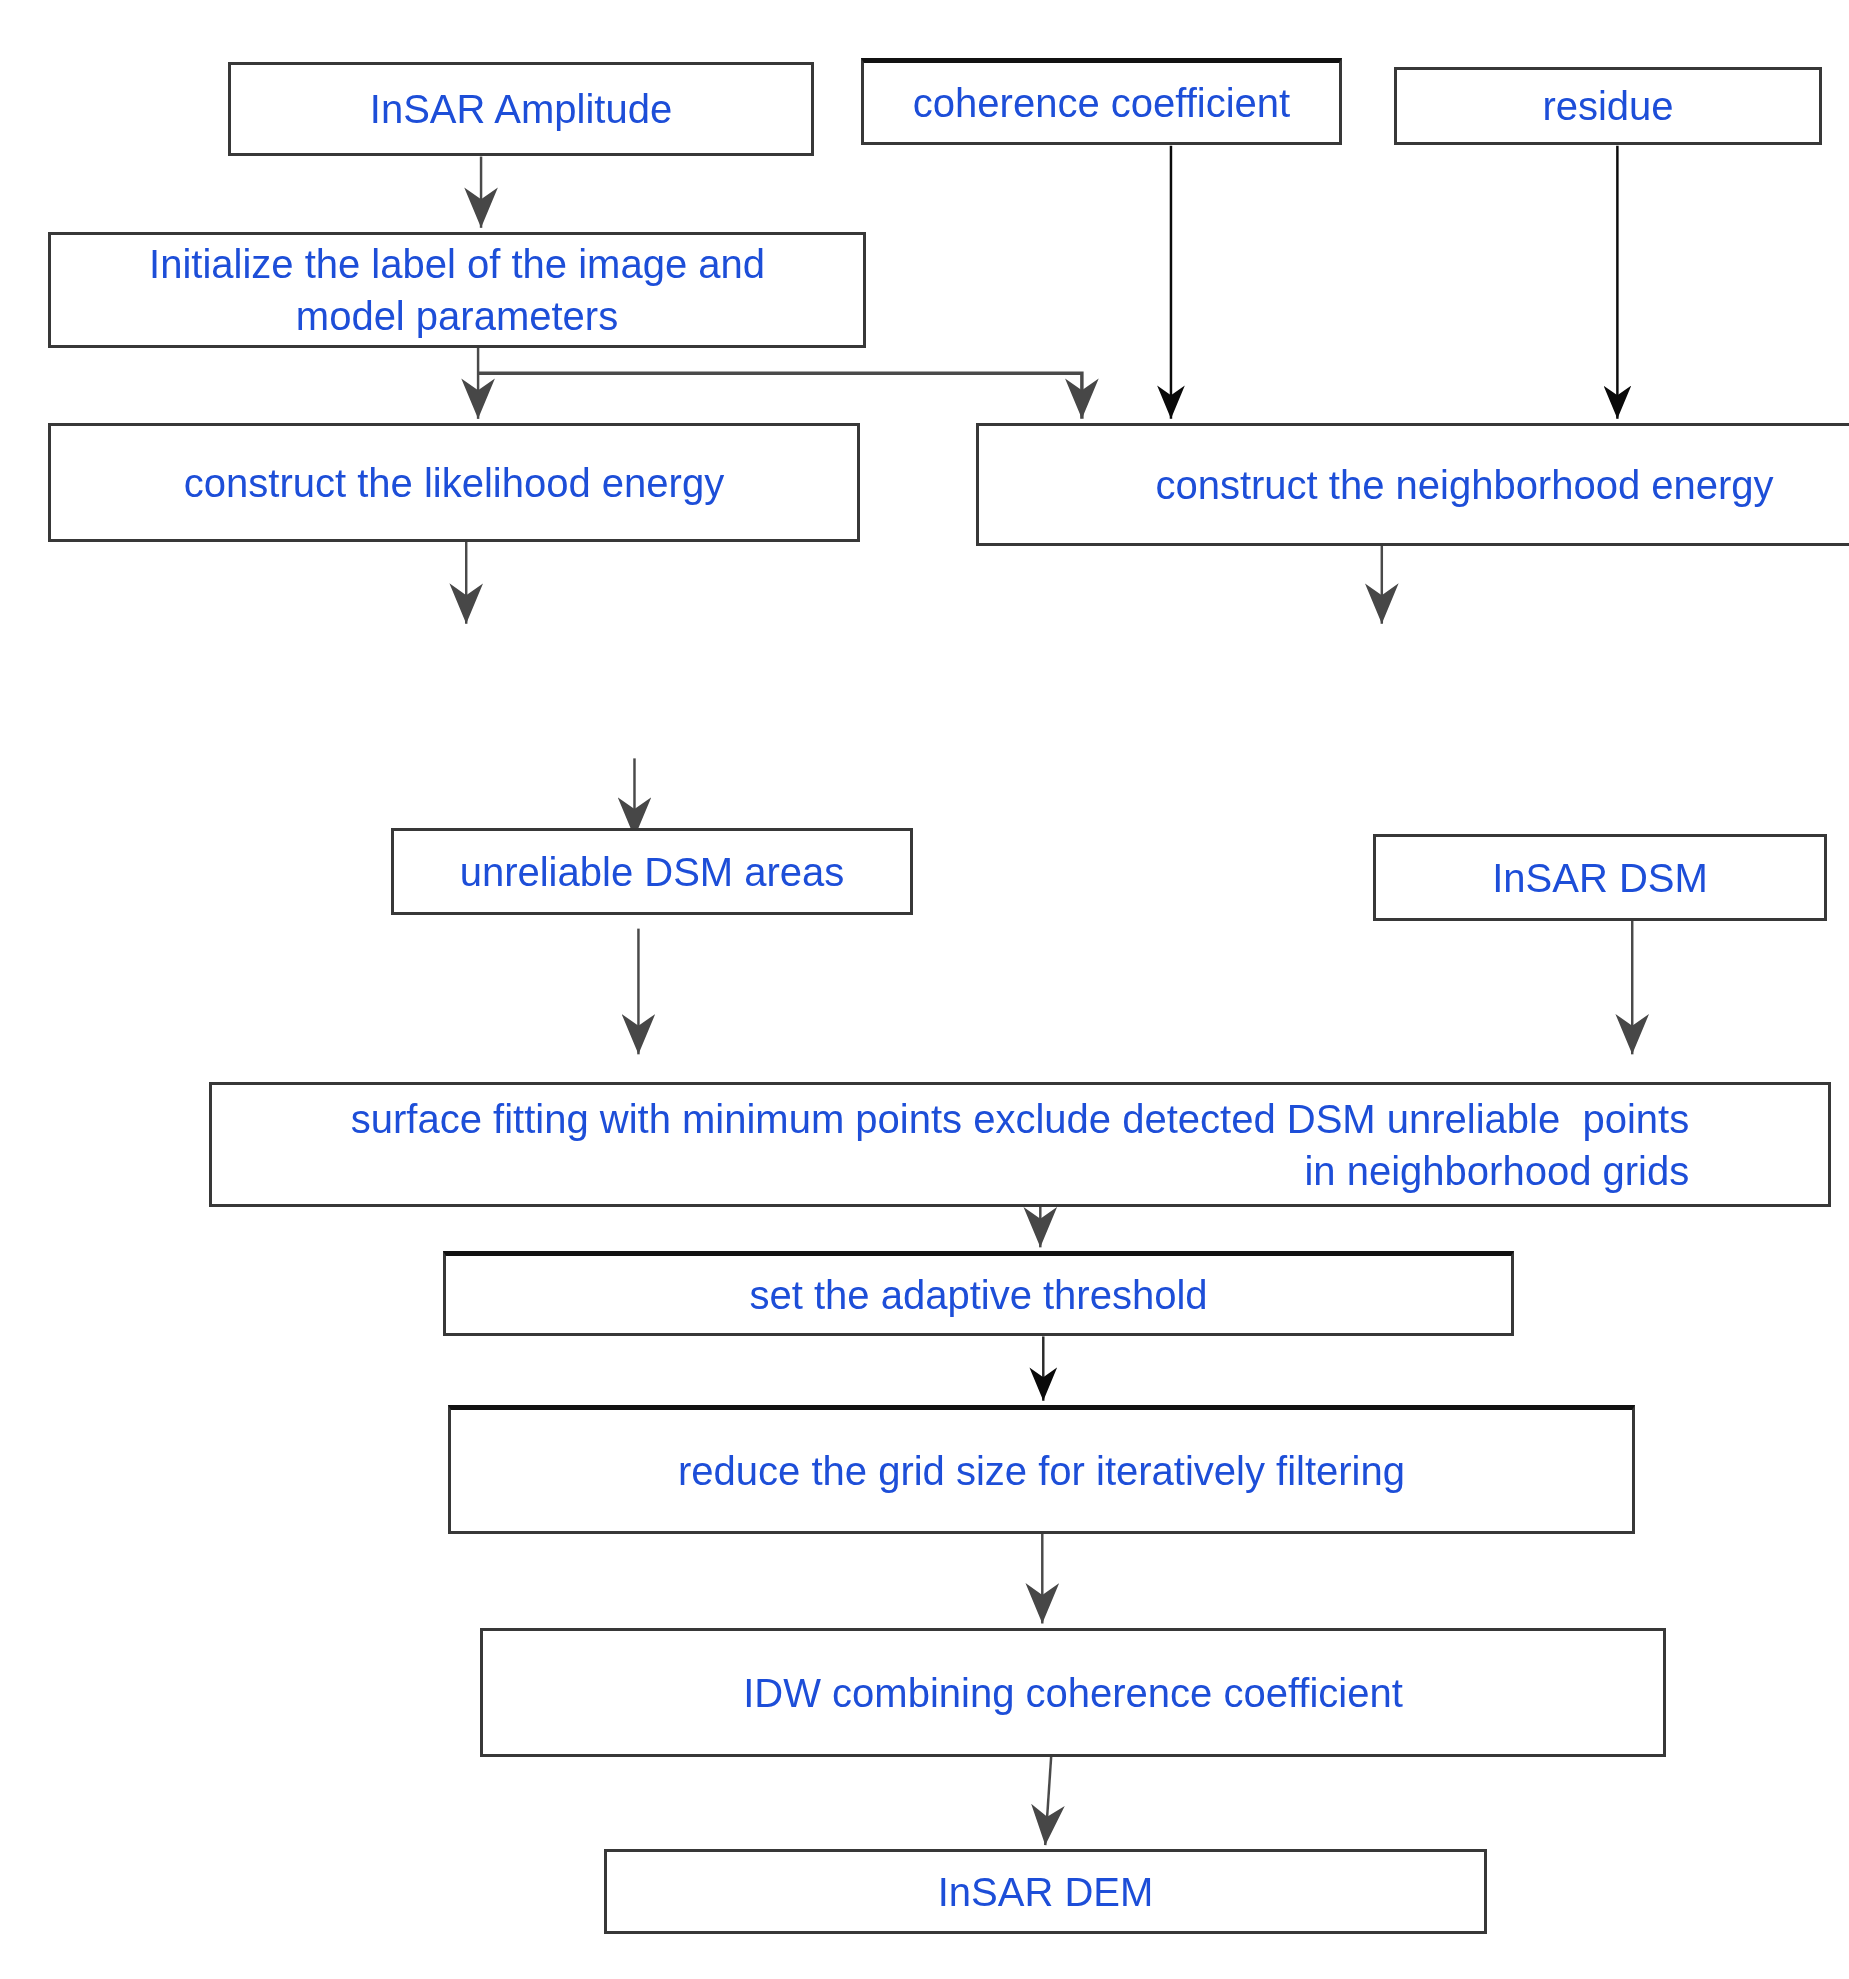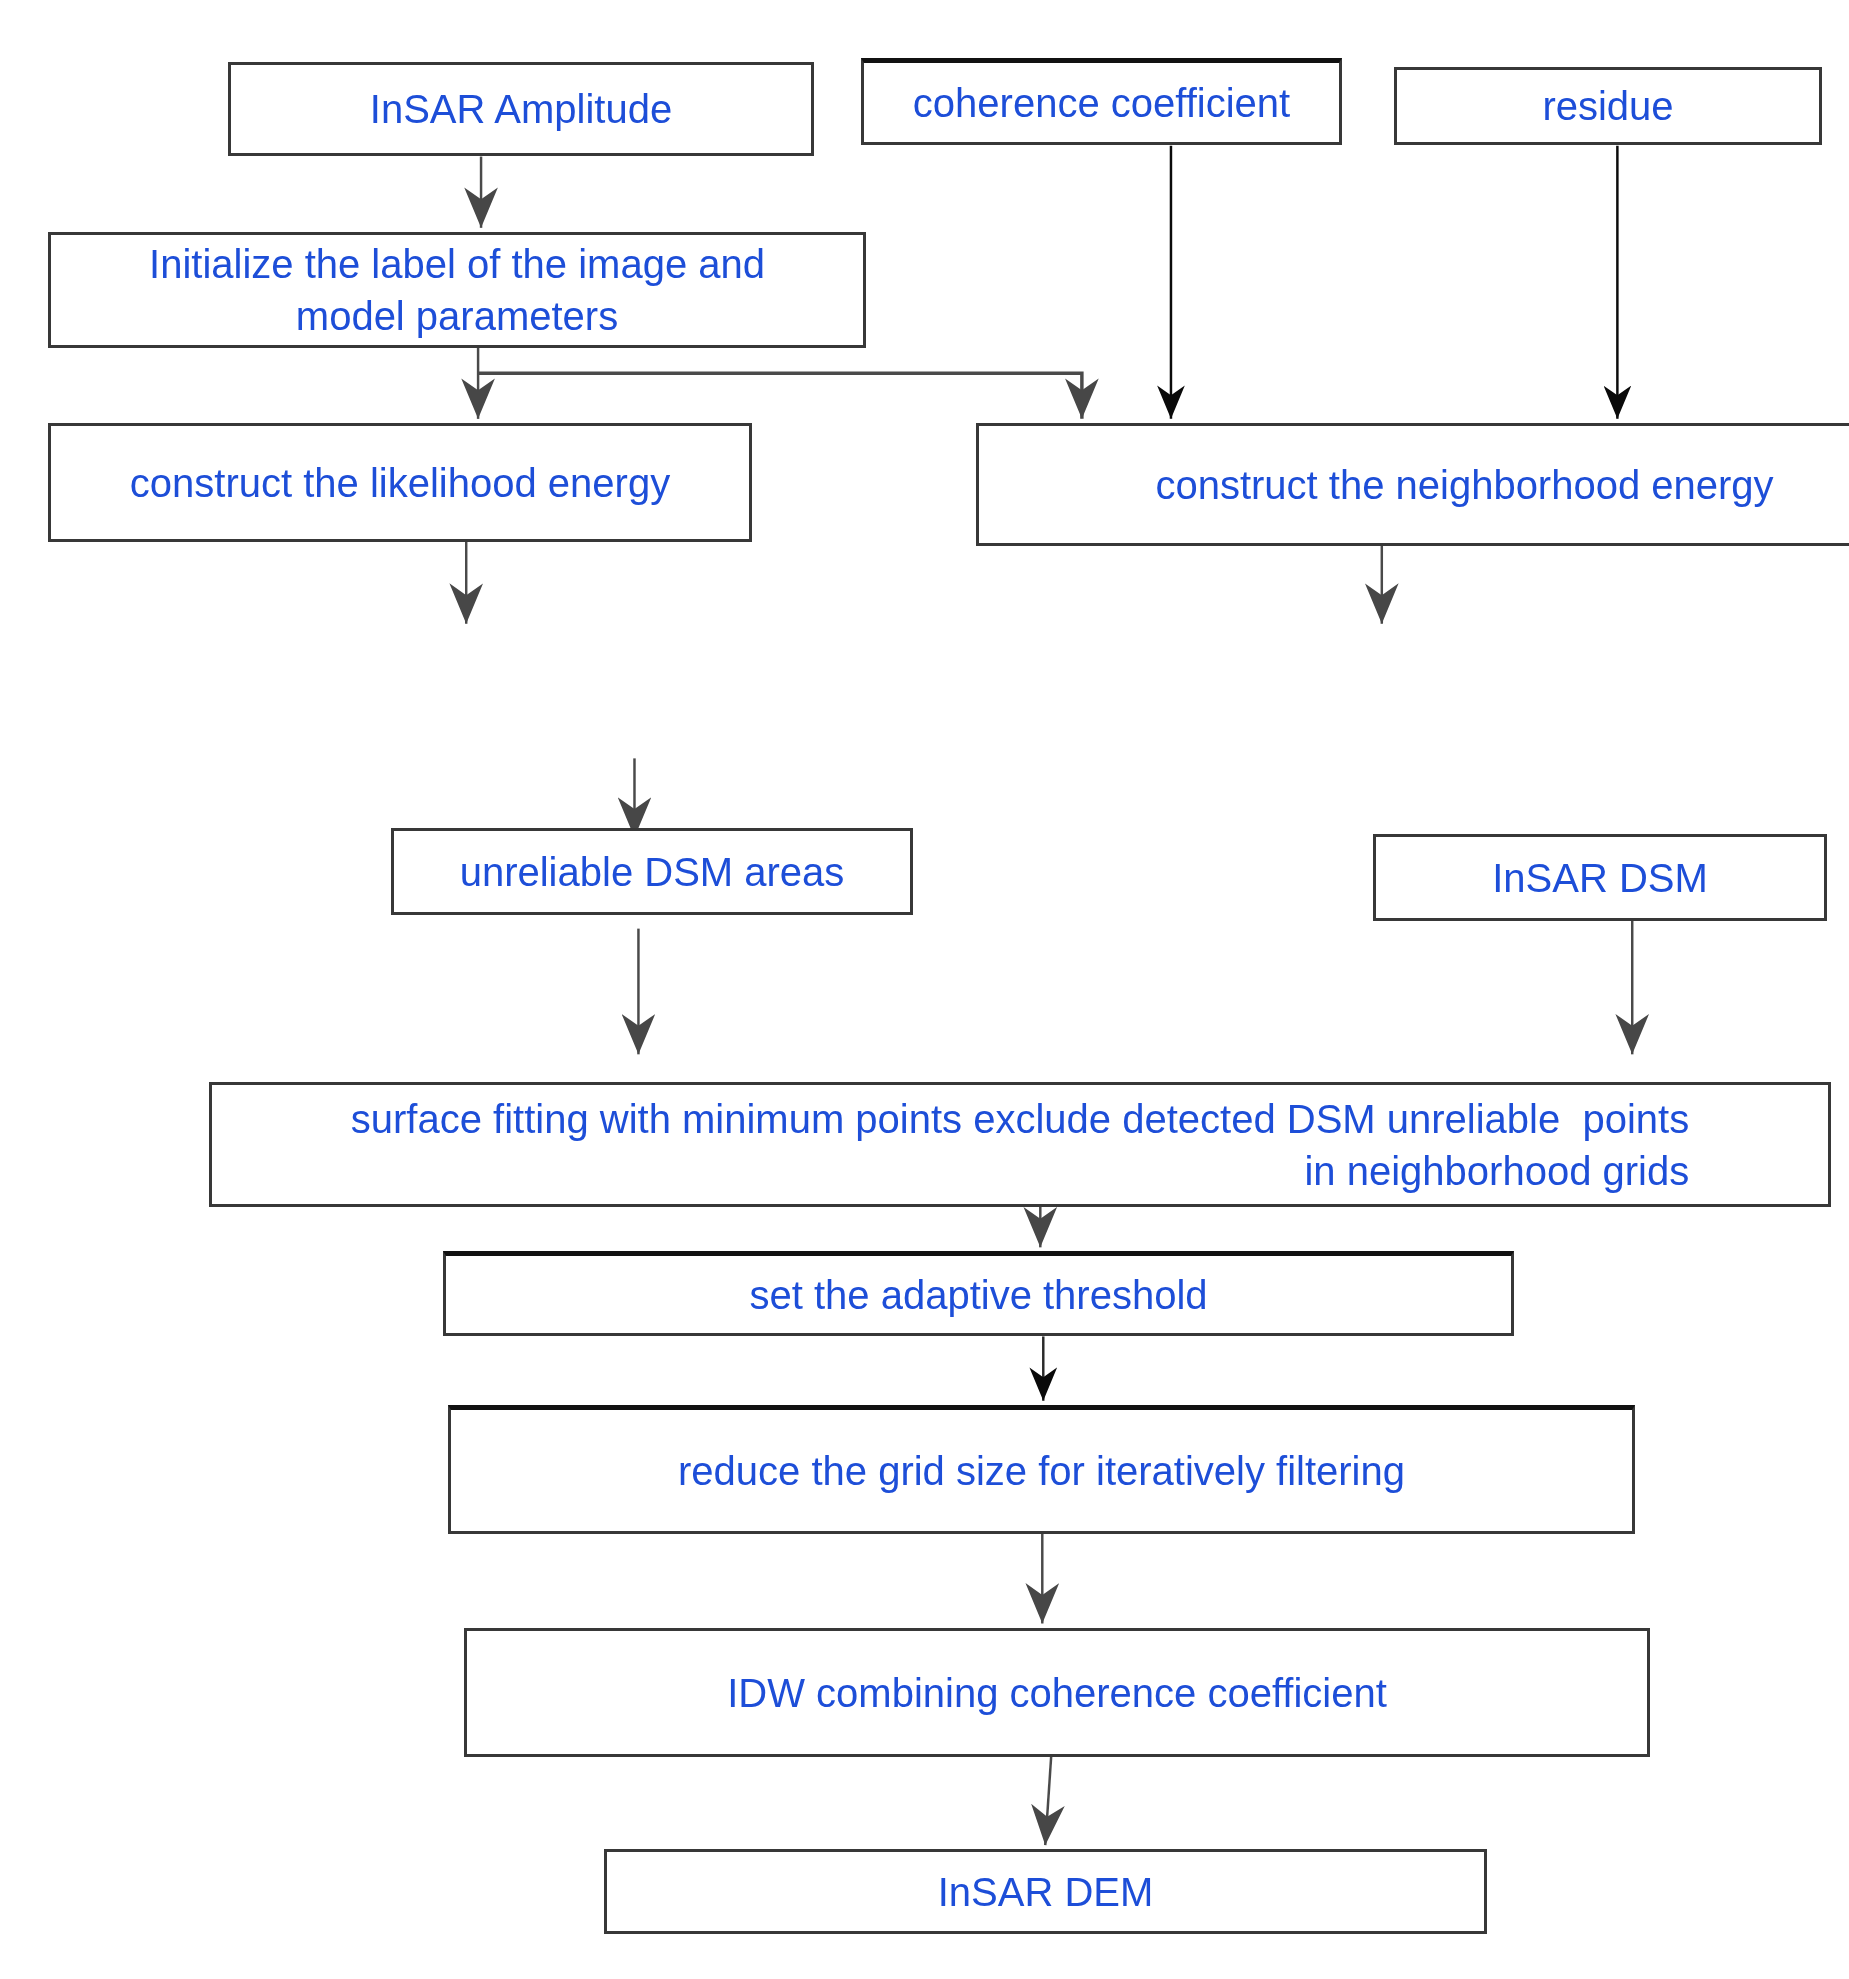--- a/index.html
+++ b/index.html
@@ -66,34 +66,34 @@
 
   <div class="node" style="left:228px; top:62px; width:586px; height:94px;">InSAR Amplitude</div>
 
   <div class="node heavy-top" style="left:861px; top:58px; width:481px; height:87px;">coherence coefficient</div>
 
   <div class="node" style="left:1394px; top:67px; width:428px; height:78px;">residue</div>
 
   <div class="node" style="left:48px; top:232px; width:818px; height:116px;">Initialize the label of the image and
 model parameters</div>
 
-  <div class="node" style="left:48px; top:423px; width:704px; height:119px;text-align:right;">construct the likelihood energy</div>
+  <div class="node" style="left:48px; top:423px; width:812px; height:119px;text-align:right;">construct the likelihood energy</div>
 
   <div class="node" style="left:976px; top:423px; width:977px; height:123px;">construct the neighborhood energy</div>
 
 
   <div class="node" style="left:360px; top:828px; width:522px; height:87px;margin-left:31px;">unreliable DSM areas</div>
 
   <div class="node" style="left:1373px; top:834px; width:454px; height:87px;">InSAR DSM</div>
 
   <div class="node" style="left:209px; top:1082px; width:1622px; height:125px;text-align:right;">surface fitting with minimum points exclude detected DSM unreliable  points
 in neighborhood grids</div>
 
   <div class="node heavy-top" style="left:443px; top:1251px; width:1071px; height:85px;">set the adaptive threshold</div>
 
   <div class="node heavy-top" style="left:448px; top:1405px; width:1187px; height:129px;">reduce the grid size for iteratively filtering</div>
 
-  <div class="node" style="left:464px; top:1628px; width:1186px; height:129px;">IDW combining coherence coefficient</div>
+  <div class="node" style="left:480px; top:1628px; width:1186px; height:129px;">IDW combining coherence coefficient</div>
 
   <div class="node" style="left:604px; top:1849px; width:883px; height:85px;">InSAR DEM</div>
 
 </div>
 
 
 </body></html>

